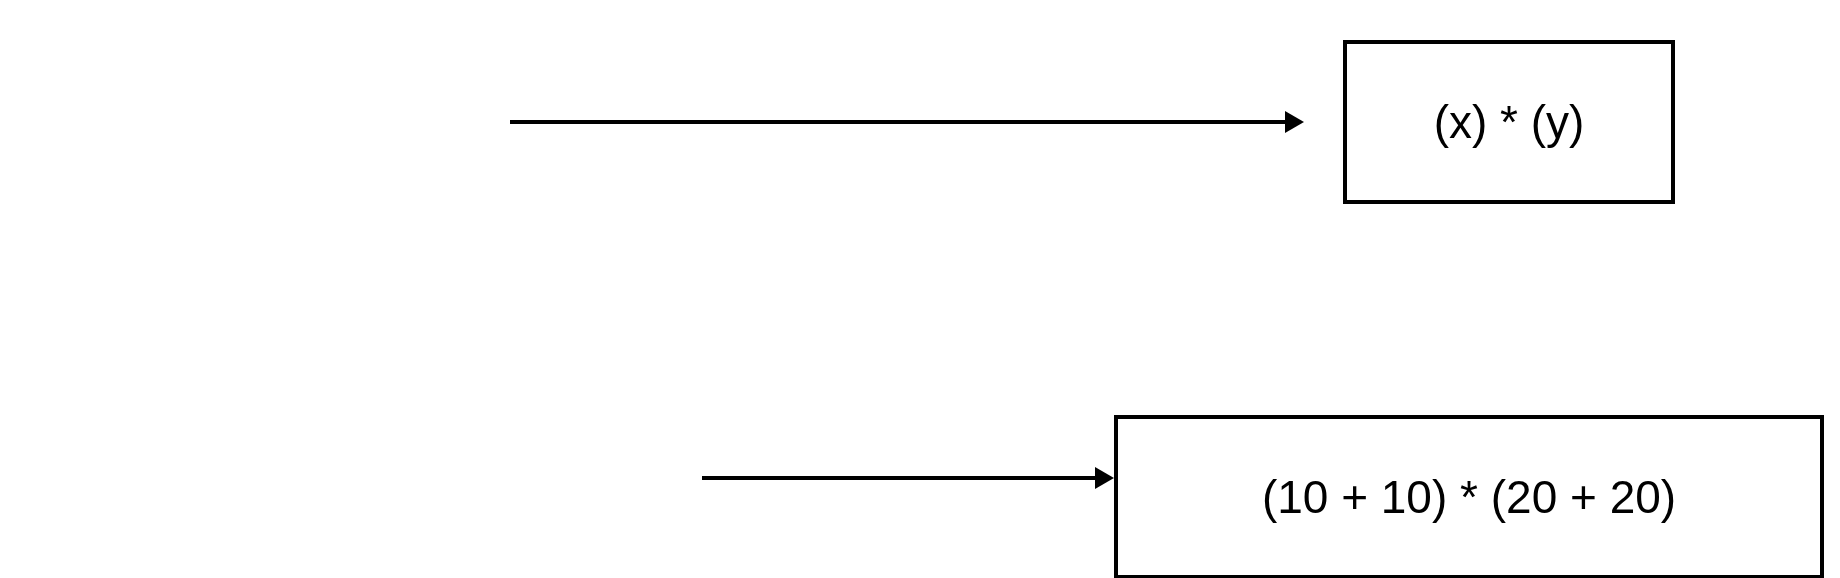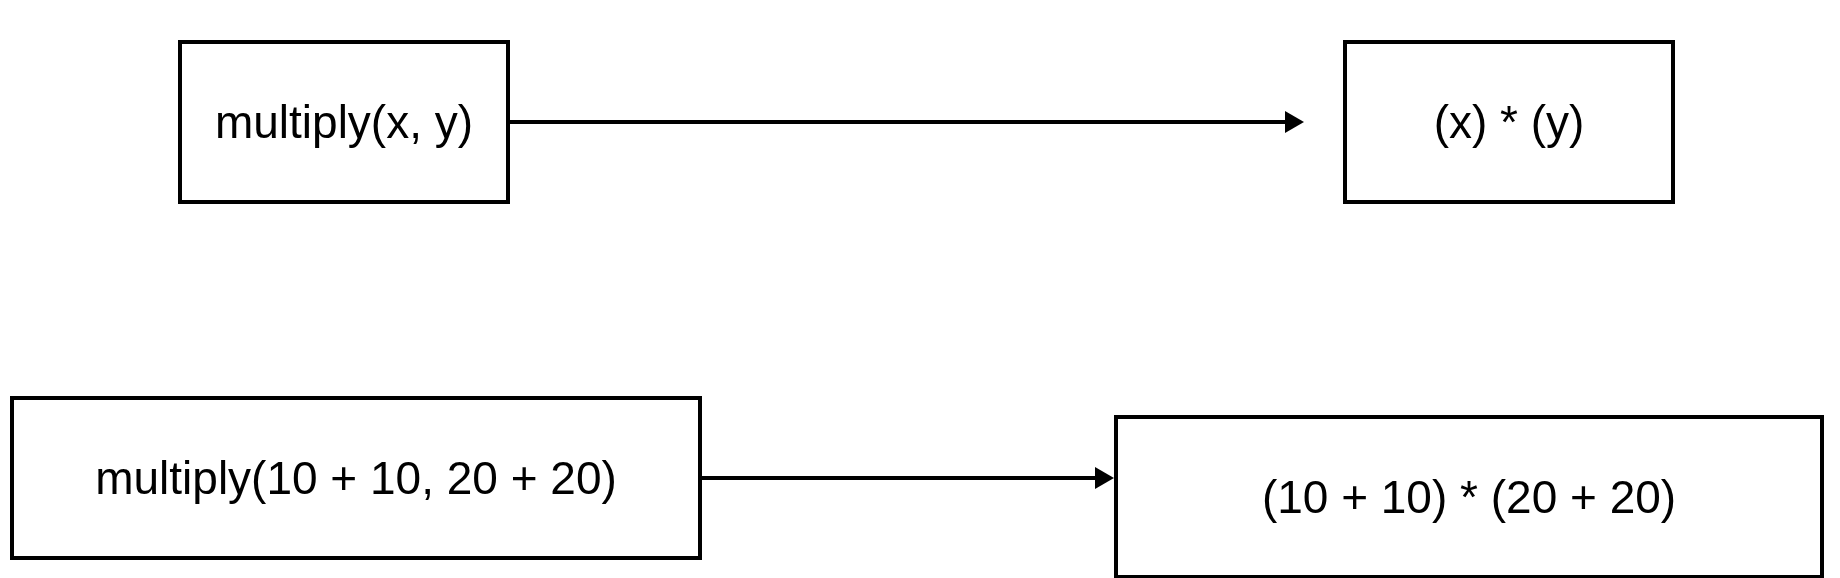--- a/index.html
+++ b/index.html
@@ -59,34 +59,28 @@
   .arrow-head-1 { left: 1285px; top: 111px; }
   
   .arrow-line-2 { left: 702px; top: 476px; width: 395px; }
   .arrow-head-2 { left: 1095px; top: 467px; }
 </style>
 </head>
 <body>
 
 <div class="canvas">
 
-  <div class="node node-src-1">
-    <span>multiply(x, y)</span>
-  </div>
 
   <div class="arrow-line arrow-line-1"></div>
   <div class="arrow-head arrow-head-1"></div>
 
   <div class="node node-tgt-1">
     <span>(x) * (y)</span>
   </div>
 
-  <div class="node node-src-2">
-    <span>multiply(10 + 10, 20 + 20)</span>
-  </div>
 
   <div class="arrow-line arrow-line-2"></div>
   <div class="arrow-head arrow-head-2"></div>
 
   <div class="node node-tgt-2">
     <span>(10 + 10) * (20 + 20)</span>
   </div>
 
 </div>
 

